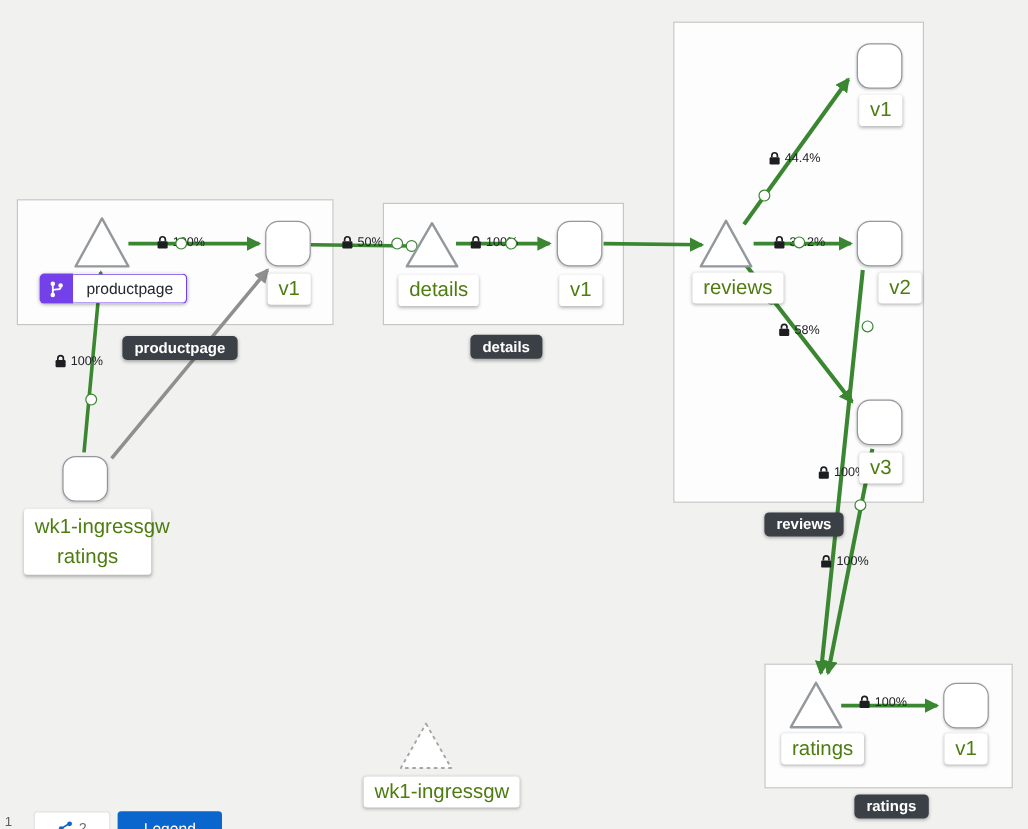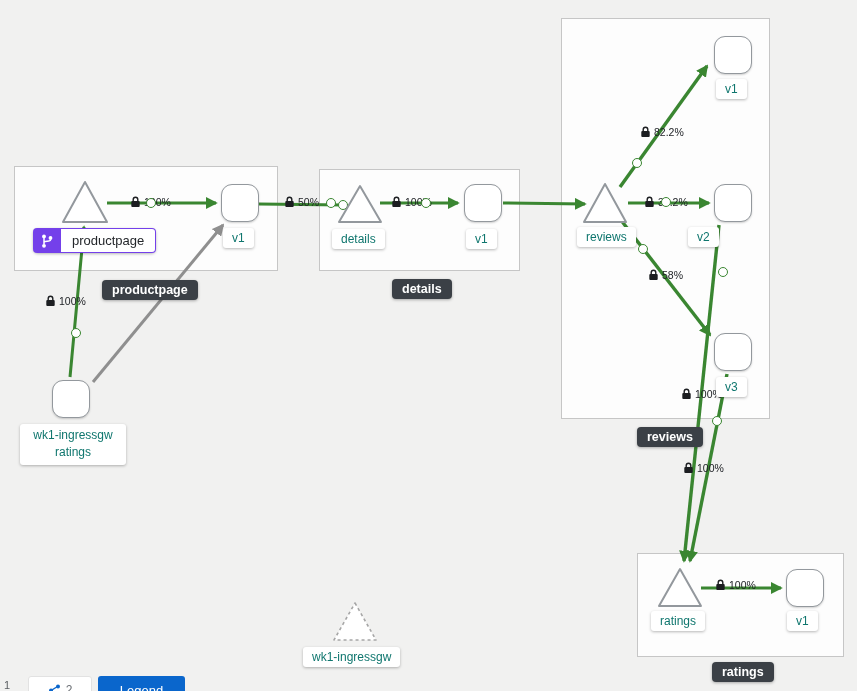--- a/index.html
+++ b/index.html
@@ -10,21 +10,21 @@
   .gbox{position:absolute;background:#fdfdfd;border:1px solid #c6c6c6;z-index:0;box-sizing:border-box;}
   .edges{position:absolute;left:0;top:0;z-index:1;}
   .elabel{position:absolute;display:flex;align-items:center;gap:3px;font-size:10.5px;color:#202327;z-index:2;white-space:nowrap;}
   .edot{position:absolute;width:10px;height:10px;box-sizing:border-box;border:1.8px solid #3a8631;background:#fff;border-radius:50%;z-index:3;}
   .tri{position:absolute;z-index:4;line-height:0;}
   .tri svg path{fill:#fff;stroke:#93989d;stroke-width:2;stroke-linejoin:round;}
   .tri.dashed svg path{stroke-dasharray:3 3;stroke-width:1.6;stroke:#a6a6a6;}
   .sq{position:absolute;width:38px;height:38px;background:#fff;border:1.6px solid #93989d;border-radius:11px;
       box-shadow:0 1px 2px rgba(0,0,0,.18);box-sizing:border-box;z-index:4;}
   .nlabel{position:absolute;background:#fff;border-radius:3px;box-shadow:0 1px 3px rgba(0,0,0,.28);
-      padding:3px 9px;font-size:12px;color:#0f766e;z-index:5;white-space:nowrap;}
+      padding:3px 9px;font-size:17px;color:#4d7c0f;z-index:5;white-space:nowrap;}
   .nlabel.center{text-align:center;line-height:1.45;}
   .applabel{position:absolute;display:flex;align-items:stretch;z-index:5;box-shadow:0 1px 3px rgba(0,0,0,.28);border-radius:5px;}
   .applabel .badge{width:28px;background:#7440ea;border-radius:4px 0 0 4px;display:flex;align-items:center;justify-content:center;}
   .applabel .txt{background:#fff;border:1px solid #7440ea;border-left:0;border-radius:0 4px 4px 0;
       padding:4px 11px;font-size:13px;color:#24272b;white-space:nowrap;}
   .btooltip{position:absolute;background:#3b4046;color:#fff;font-weight:700;font-size:12.5px;
       padding:3px 10px;border-radius:4px;z-index:6;box-shadow:0 1px 3px rgba(0,0,0,.3);white-space:nowrap;}
   .toolbar{position:absolute;left:0;top:676px;height:30px;z-index:7;}
   .toolbar .mini{position:absolute;left:4px;top:3px;font-size:11px;color:#5a5e62;}
   .toolbar .chip{position:absolute;left:28px;top:0;width:62px;height:26px;background:#fff;border:1px solid #e2e2e2;
@@ -116,21 +116,21 @@
         <path d="M3.2,5 V3.6 a2.3,2.3 0 0 1 4.6,0 V5" stroke="#1c1e21" stroke-width="1.4" fill="none"></path>
         <rect x="1.3" y="5" width="8.4" height="6" rx="1" fill="#1c1e21"></rect>
       </svg>
     <span>100%</span>
   </div>
   <div class="elabel" style="left:640px;top:126px;">
     <svg class="lock" width="11" height="12" viewBox="0 0 11 12">
         <path d="M3.2,5 V3.6 a2.3,2.3 0 0 1 4.6,0 V5" stroke="#1c1e21" stroke-width="1.4" fill="none"></path>
         <rect x="1.3" y="5" width="8.4" height="6" rx="1" fill="#1c1e21"></rect>
       </svg>
-    <span>82.2%</span>
+    <span>44.4%</span>
   </div>
   <div class="elabel" style="left:644px;top:196px;">
     <svg class="lock" width="11" height="12" viewBox="0 0 11 12">
         <path d="M3.2,5 V3.6 a2.3,2.3 0 0 1 4.6,0 V5" stroke="#1c1e21" stroke-width="1.4" fill="none"></path>
         <rect x="1.3" y="5" width="8.4" height="6" rx="1" fill="#1c1e21"></rect>
       </svg>
     <span>33.2%</span>
   </div>
   <div class="elabel" style="left:648px;top:269px;">
     <svg class="lock" width="11" height="12" viewBox="0 0 11 12">
@@ -219,21 +219,21 @@
   </div>
   <div class="nlabel" style="left:223px;top:228px;">v1</div>
   <div class="nlabel center" style="left:20px;top:424px;width:88px;">
     <div>wk1-ingressgw</div>
     <div>ratings</div>
   </div>
   <div class="nlabel" style="left:332px;top:229px;">details</div>
   <div class="nlabel" style="left:466px;top:229px;">v1</div>
   <div class="nlabel" style="left:577px;top:227px;">reviews</div>
   <div class="nlabel" style="left:716px;top:79px;">v1</div>
-  <div class="nlabel" style="left:688px;top:227px;">v2</div>
+  <div class="nlabel" style="left:732px;top:227px;">v2</div>
   <div class="nlabel" style="left:716px;top:377px;">v3</div>
   <div class="nlabel" style="left:651px;top:611px;">ratings</div>
   <div class="nlabel" style="left:787px;top:611px;">v1</div>
   <div class="nlabel" style="left:303px;top:647px;">wk1-ingressgw</div>
 
   <div class="btooltip" style="left:102px;top:280px;">productpage</div>
   <div class="btooltip" style="left:392px;top:279px;">details</div>
   <div class="btooltip" style="left:637px;top:427px;">reviews</div>
   <div class="btooltip" style="left:712px;top:662px;">ratings</div>
 

